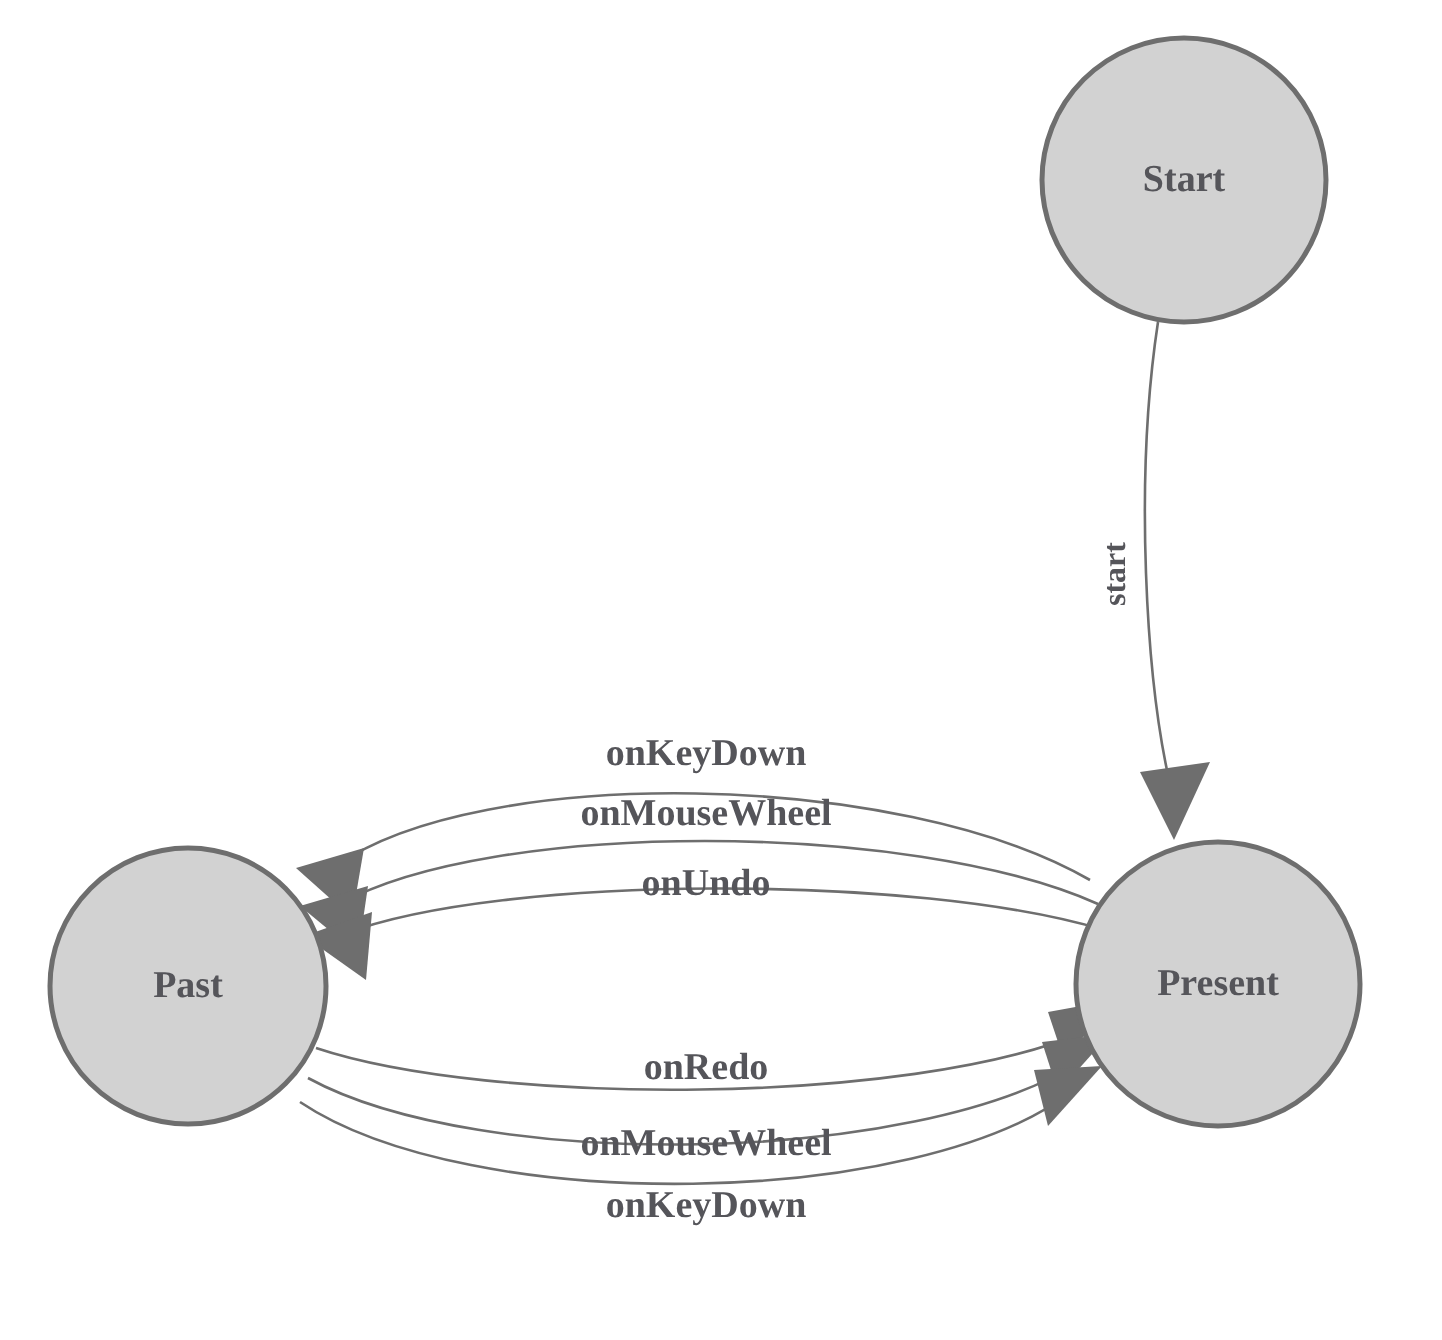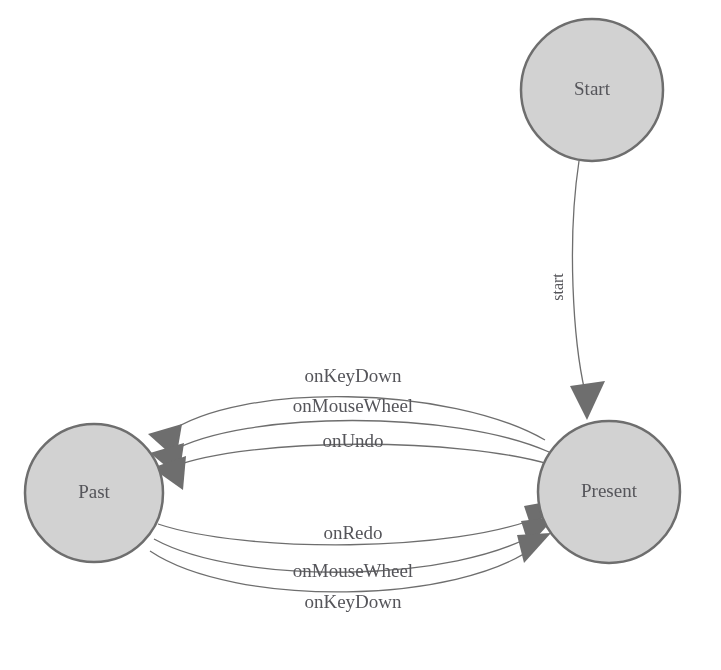--- a/index.html
+++ b/index.html
@@ -9,20 +9,21 @@
   }
   body {
     font-family: "Liberation Serif", "DejaVu Serif", serif;
   }
   #diagram-canvas {
     position: relative;
     width: 721px;
     height: 670px;
     background: #ffffff;
     overflow: hidden;
+    font-weight: bold;
   }
   #diagram-svg {
     position: absolute;
     top: 0;
     left: 0;
     width: 721px;
     height: 670px;
   }
   .node-circle {
     fill: #d2d2d2;

